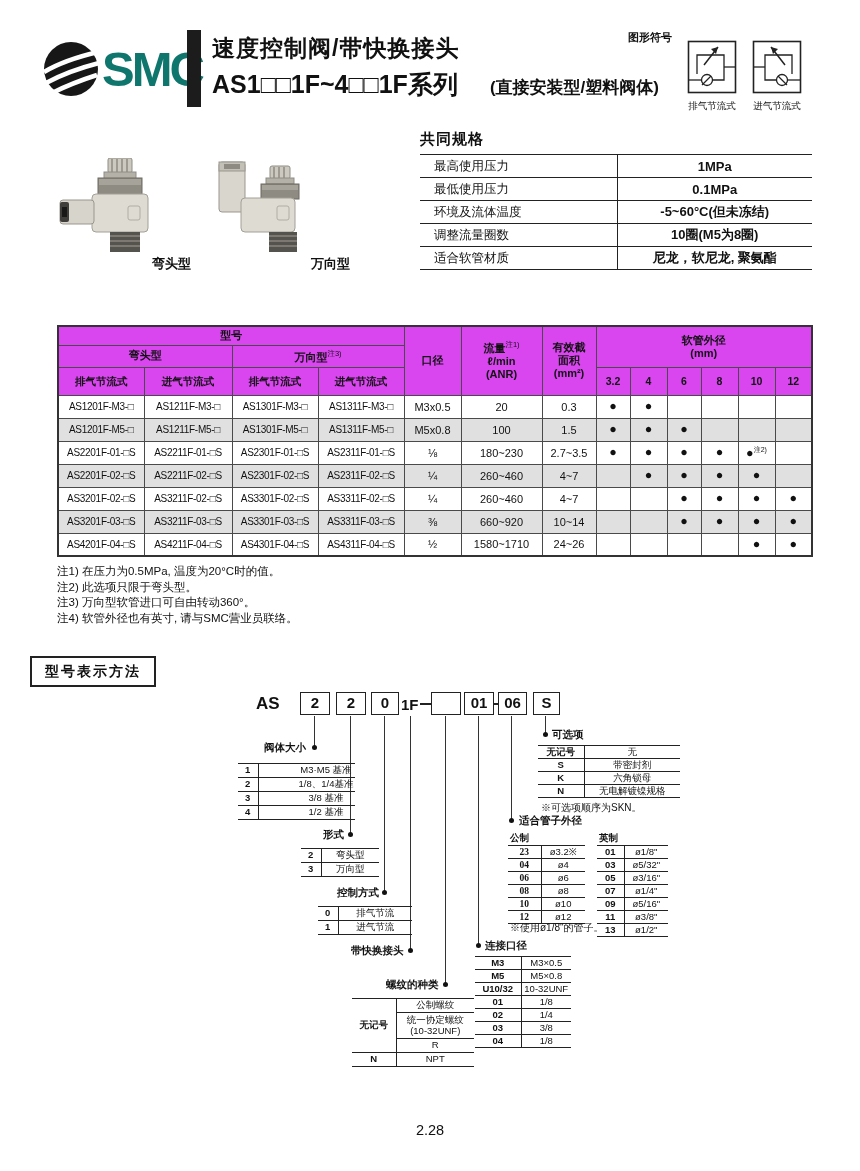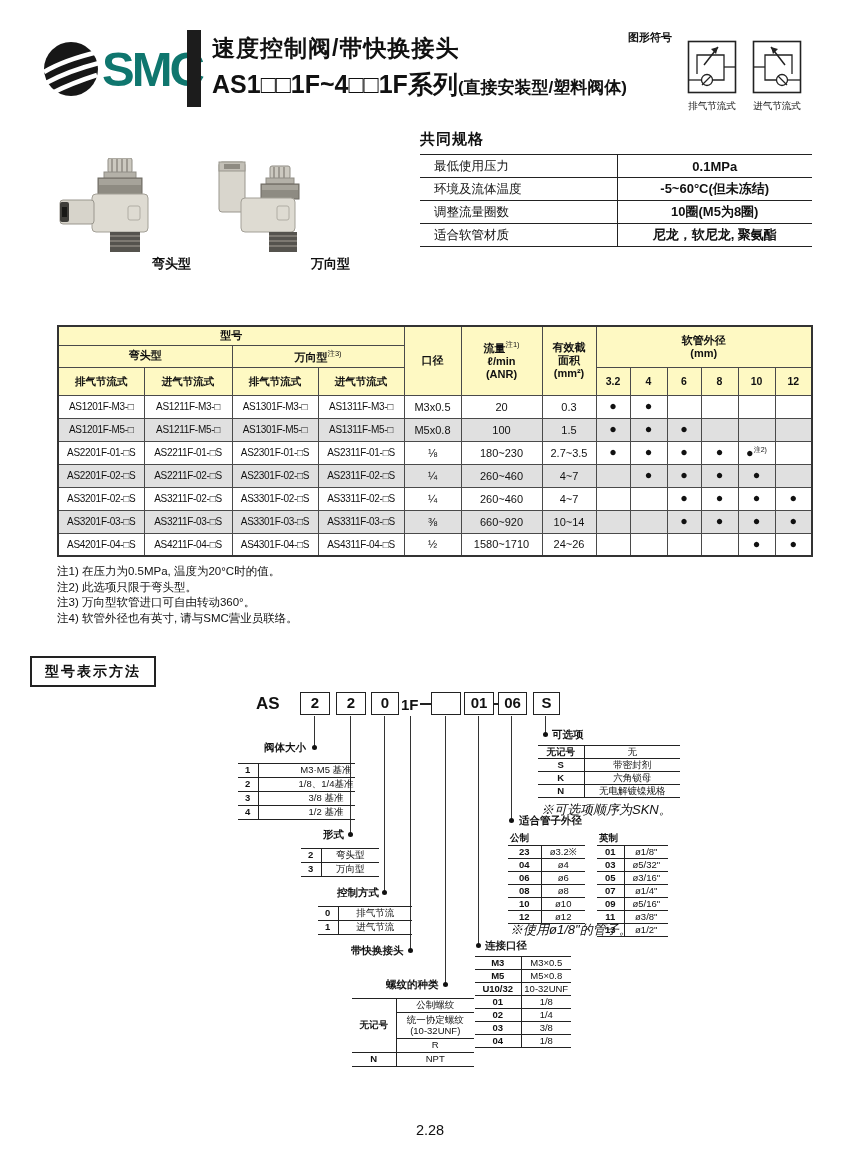--- a/index.html
+++ b/index.html
@@ -7,21 +7,21 @@
   .page { position:relative; width:860px; height:1171px; background:#fff; margin:0 auto; overflow:hidden; }
 
   
   .logo { position:absolute; left:42px; top:40px; display:flex; align-items:center; }
   .logo svg { width:58px; height:58px; }
   .logotext { font-size:49px; font-weight:900; letter-spacing:-3px; color:#0f766e; margin-left:2px; }
   .hbar { position:absolute; left:187px; top:30px; width:14px; height:77px; background:#1c1c1c; }
   .titles { position:absolute; left:212px; top:33px; }
   .t1 { font-size:23px; font-weight:700; letter-spacing:1px; }
   .t2 { font-size:25px; font-weight:700; margin-top:4px; white-space:nowrap; }
-  .t2 .paren { font-size:17px; }
+  .t2 .paren { font-size:17px;padding-left:32px; }
   .gsym-label { position:absolute; left:628px; top:30px; font-size:11px; font-weight:700; }
   .sym { position:absolute; width:50px; height:56px; }
   .sym1 { left:687px; top:40px; }
   .sym2 { left:752px; top:40px; }
   .symcap { position:absolute; top:100px; width:62px; text-align:center; font-size:9.5px; }
   .cap1 { left:681px; } .cap2 { left:746px; }
 
   
   .photo { position:absolute; }
   .p1 { left:58px; top:158px; width:128px; height:96px; }
@@ -33,21 +33,21 @@
   .cs-title { position:absolute; left:420px; top:130px; font-size:15px; font-weight:700; letter-spacing:1px; }
   table.cs { position:absolute; left:420px; top:154px; width:392px; border-collapse:collapse; table-layout:fixed; }
   .cs td { border-top:1.3px solid #222; height:23px; font-size:12.5px; }
   .cs tr:last-child td { border-bottom:1.3px solid #222; }
   .cs td.n { width:197px; padding-left:14px; border-right:1.3px solid #222; }
   .cs td.v { text-align:center; font-weight:700; font-size:13px; }
 
   
   table.mt { position:absolute; left:57px; top:325px; width:755px; border-collapse:collapse; table-layout:fixed; text-align:center; border:2px solid #333; }
   .mt th, .mt td { border:1px solid #4a4a4a; padding:0; white-space:nowrap; overflow:hidden; }
-  .mt thead th { background:#fef9c3; font-weight:600; font-size:11px; line-height:1.2; }
+  .mt thead th { background:#d946ef; font-weight:600; font-size:11px; line-height:1.2; }
   .mt tr.hr1 { height:19px; } .mt tr.hr2 { height:22px; } .mt tr.hr3 { height:28px; }
   .mt tr.hr3 th { font-size:10.5px; }
   .mt tbody td { height:23px; font-size:11px; background:#fff; }
   .mt tbody tr:nth-child(even) td { background:#e0e0e0; }
   .mt td.m { font-size:10px; letter-spacing:-0.3px; }
   .mt td.dot { font-size:12.5px; line-height:1; }
   .s1 { font-size:7.5px; vertical-align:super; font-weight:400; }
   .dn { font-size:7px; vertical-align:super; }
 
   
@@ -61,35 +61,35 @@
   .ord .as { position:absolute; left:256px; top:4px; font-size:17px; font-weight:700; }
   .cb { position:absolute; top:2px; height:23px; border:1.6px solid #222; text-align:center; font-size:15px; font-weight:700; line-height:20px; background:#fff; }
   .cb1 { left:300px; width:30px; } .cb2 { left:336px; width:30px; } .cb3 { left:371px; width:28px; }
   .cbblank { left:431px; width:30px; } .cb01 { left:464px; width:30px; } .cb06 { left:498px; width:29px; } .cbS { left:533px; width:27px; }
   .mid { position:absolute; left:401px; top:6px; font-size:15px; font-weight:700; }
   .cdash { position:absolute; top:13px; height:1.6px; background:#222; }
   .d1 { left:420px; width:11px; } .d2 { left:494px; width:4px; }
   .vl { position:absolute; width:1.4px; background:#333; }
   .bl { position:absolute; width:5px; height:5px; background:#111; border-radius:50%; }
   .olabel { position:absolute; font-size:10.5px; font-weight:700; white-space:nowrap; }
-  .onote { position:absolute; font-size:13px; white-space:nowrap;font-style:italic; }
+  .onote { position:absolute; font-size:10px; white-space:nowrap; }
 
   table.ot { position:absolute; border-collapse:collapse; table-layout:fixed; }
   .ot td { border-top:1px solid #222; height:14px; font-size:9.5px; line-height:1.1; text-align:center; white-space:nowrap; padding:0 2px; }
   .ot tr:last-child td { border-bottom:1px solid #222; }
   .ot td.k { border-right:1px solid #222; font-weight:700; }
   .ot td.wrap { white-space:normal; height:26px; }
   .ot.small td { height:13px; }
 
   .t-body { left:238px; top:73px; } .t-body .k { width:20px; } .t-body .v { width:70px;padding-left:40px; }
   .t-form { left:301px; top:158px; } .t-form .k { width:20px; } .t-form .v { width:58px; }
   .t-ctrl { left:318px; top:216px; } .t-ctrl .k { width:20px; } .t-ctrl .v { width:74px; }
   .t-thread { left:352px; top:308px; } .t-thread .k { width:44px; } .t-thread .v { width:78px; }
   .t-opt { left:538px; top:55px; } .t-opt .k { width:46px; } .t-opt .v { width:96px; }
-  .t-met { left:508px; top:155px; } .t-met .k { width:33px; } .t-met .v { width:44px;margin-top:18px; }
+  .t-met { left:508px; top:155px; } .t-met .k { width:33px;font-family:Liberation Serif, serif; } .t-met .v { width:44px;margin-top:18px; }
   .t-inch { left:597px; top:155px; } .t-inch .k { width:27px; } .t-inch .v { width:44px; }
   .t-port { left:475px; top:266px; } .t-port .k { width:46px; } .t-port .v { width:50px; }
   .sublabel { position:absolute; font-size:9.5px; font-weight:700; }
 
   .pageno { position:absolute; left:0; top:1122px; width:860px; text-align:center; font-size:14.5px; }
 </style>
 </head>
 <body>
 
 <div class="page">
@@ -162,20 +162,24 @@
     <rect x="56" y="74" width="28" height="20" fill="#55534e"></rect>
     <path d="M56 78 H84 M56 83 H84 M56 88 H84" stroke="#8a877f" stroke-width="1.5"></path>
   </svg>
   <div class="plabel pl1">弯头型</div>
   <div class="plabel pl2">万向型</div>
 
   <div class="cs-title">共同规格</div>
   <table class="cs">
     <tbody>
 
+    <tr>
+          <td class="n">最高使用压力</td>
+          <td class="v">1MPa</td>
+        </tr>
         <tr>
           <td class="n">最低使用压力</td>
           <td class="v">0.1MPa</td>
         </tr>
         <tr>
           <td class="n">环境及流体温度</td>
           <td class="v">-5~60°C(但未冻结)</td>
         </tr>
         <tr>
           <td class="n">调整流量圈数</td>

